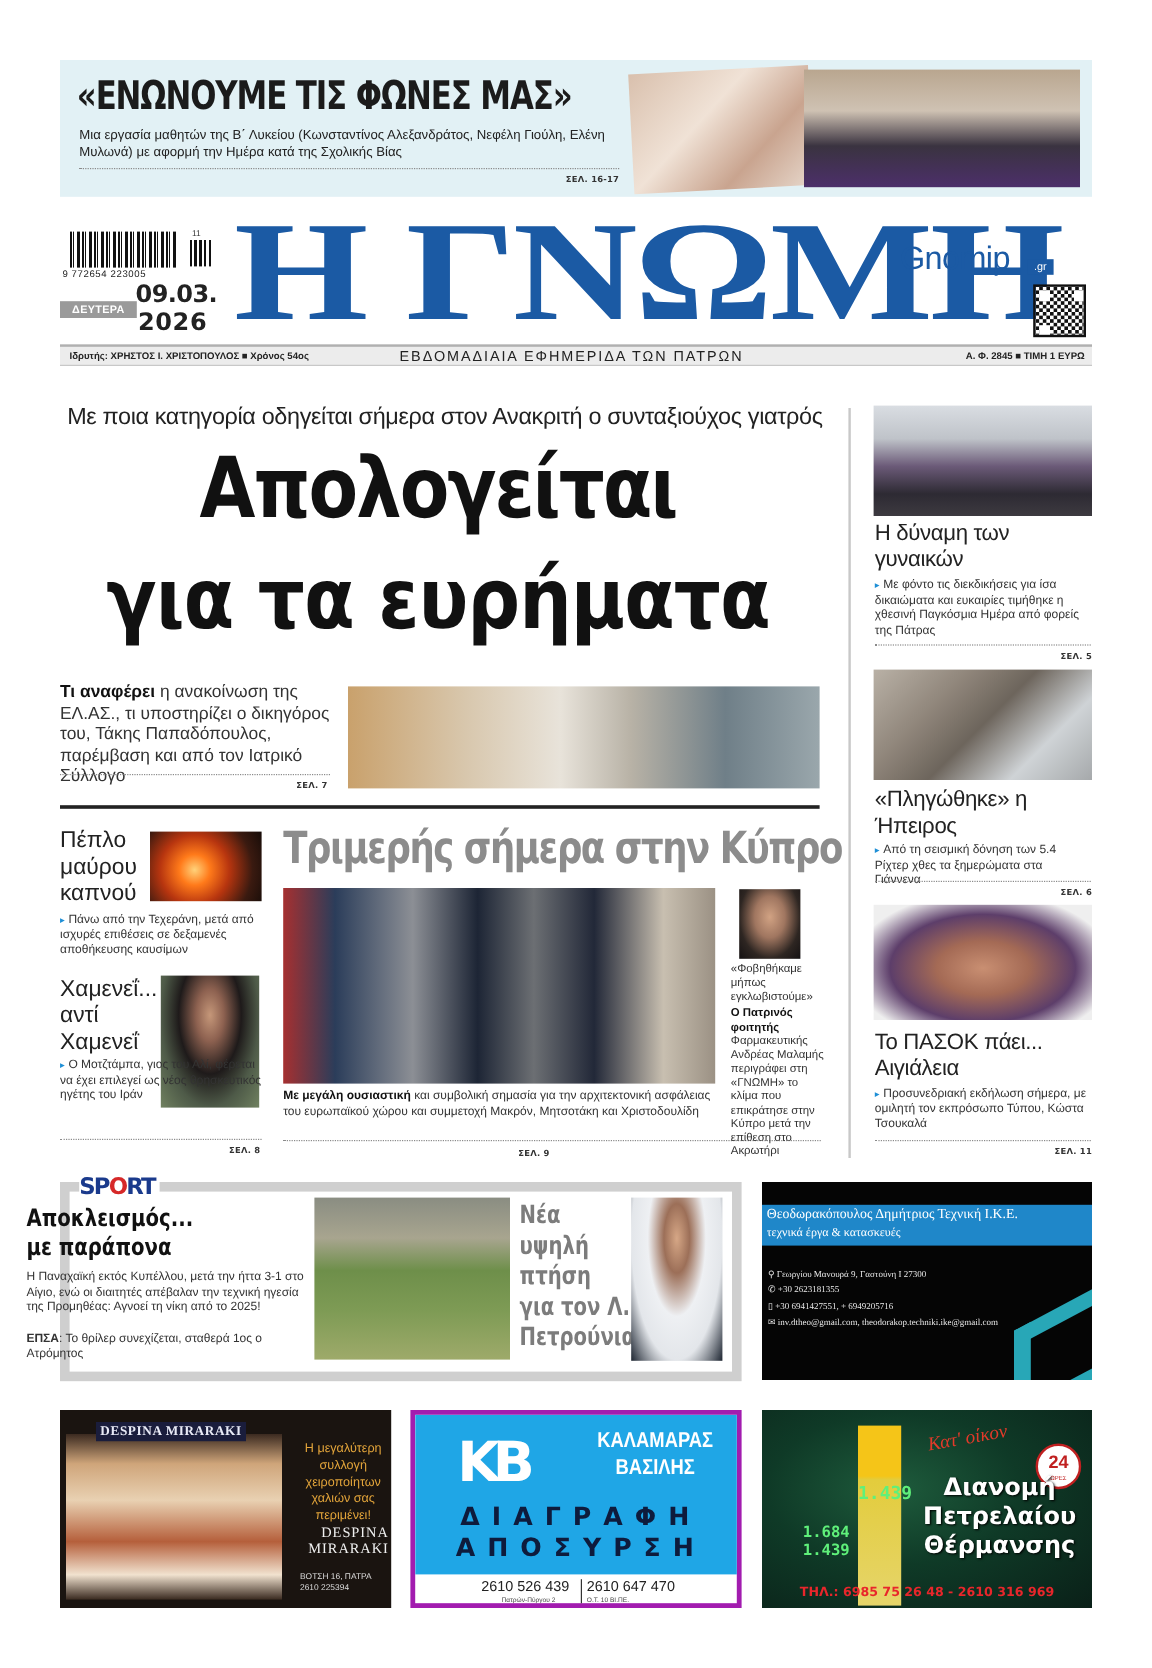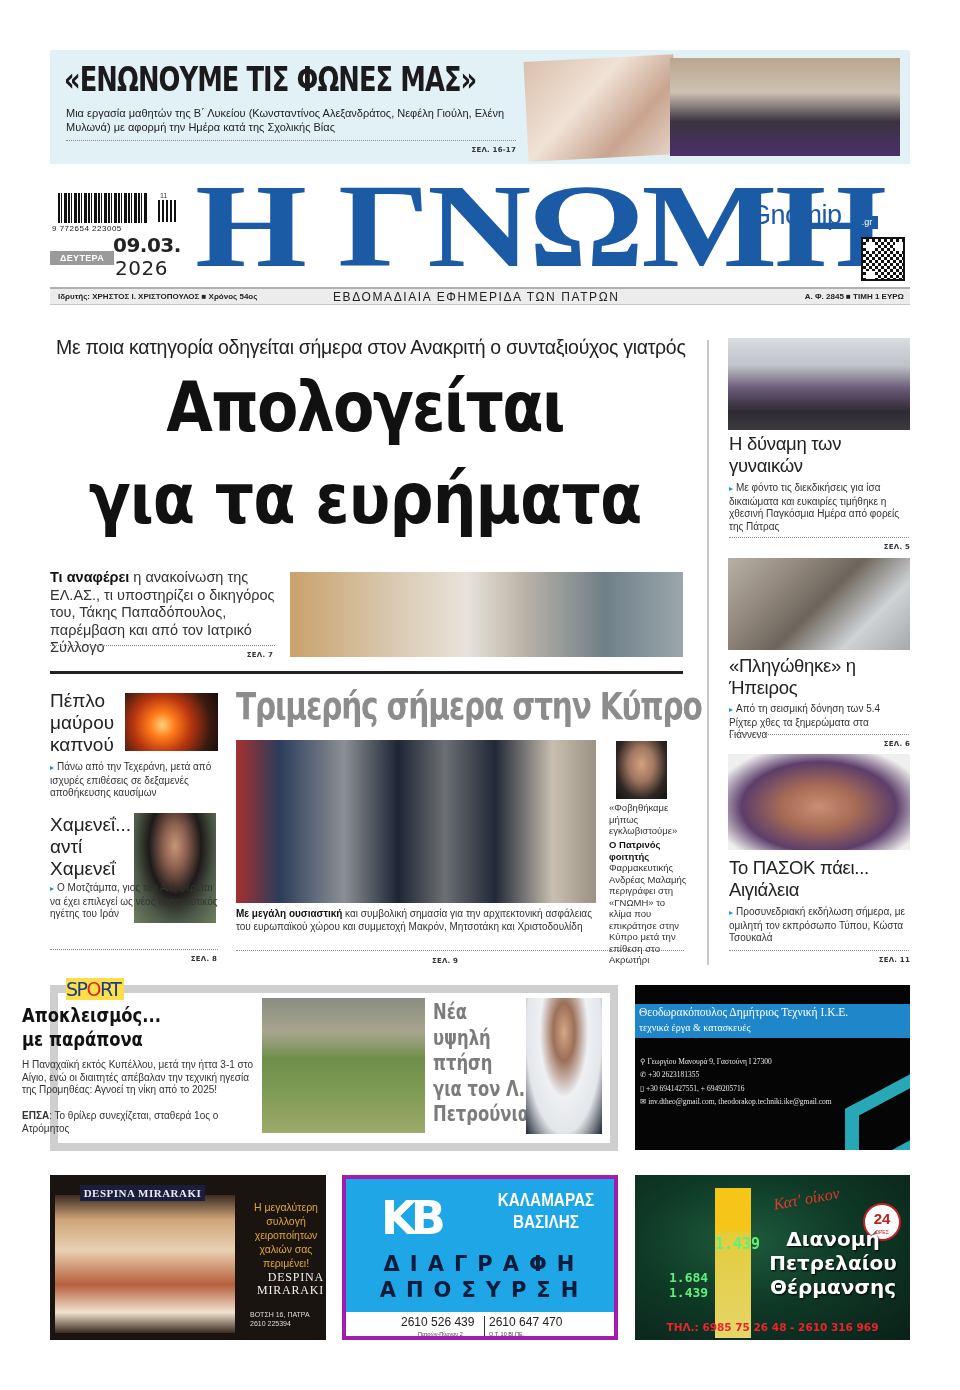--- a/index.html
+++ b/index.html
@@ -20,21 +20,21 @@
   #banner-photo1 { left: 476px; top: 8px; width: 150px; height: 100px; background: linear-gradient(135deg,#d9c0ad 0%,#f0e2d6 40%,#c9a48f 70%,#e7d8cc 100%); transform: rotate(-3deg); }
   #banner-photo2 { left: 620px; top: 8px; width: 230px; height: 98px; background: linear-gradient(180deg,#b9a68f 0%,#cfc2b3 35%,#3a3340 65%,#4c2f6a 100%); }
 
   
   #barcode { left: 58px; top: 193px; width: 90px; height: 30px; background: repeating-linear-gradient(90deg,#111 0 2px,#fff 2px 3px,#111 3px 4px,#fff 4px 6px,#111 6px 9px,#fff 9px 10px); }
   #barcode2 { left: 158px; top: 200px; width: 20px; height: 22px; background: repeating-linear-gradient(90deg,#111 0 2px,#fff 2px 4px); }
   #barcode-num { left: 52px; top: 224px; font-size: 8px; letter-spacing: 0.5px; color: #222; }
   #barcode-11 { left: 160px; top: 192px; font-size: 7px; color: #333; }
   #day-label { left: 50px; top: 251px; width: 64px; height: 14px; background: #9a9a9a; color: #fff; font-size: 9px; font-weight: bold; text-align: center; line-height: 14px; letter-spacing: 0.3px; }
   #date-line1 { left: 113px; top: 233px; font-family: "DejaVu Sans", sans-serif; font-weight: bold; font-size: 20px; letter-spacing: -0.5px; color: #222; }
-  #date-line2 { left: 115px; top: 256px; font-family: "DejaVu Sans", sans-serif; font-weight: normal; font-size: 20px; letter-spacing: 0.5px; color: #222; }
+  #date-line2 { left: 115px; top: 256px; font-family: "DejaVu Sans", sans-serif; font-weight: bold; font-size: 20px; letter-spacing: 0.5px; color: #222; }
   #logo { left: 195px; top: 168px; font-family: "Liberation Serif", serif; font-weight: bold; font-size: 118px; line-height: 118px; color: #1b5aa4; letter-spacing: -2px; transform: scaleX(1.22); transform-origin: left top; white-space: nowrap; }
   #gnomip { left: 750px; top: 200px; font-size: 27px; color: #1b5aa4; font-weight: normal; letter-spacing: -0.5px; }
   #gnomip-gr { left: 856px; top: 216px; width: 22px; height: 13px; background: #1b5aa4; color: #fff; font-size: 9px; text-align: center; line-height: 13px; }
   #qr { left: 861px; top: 237px; width: 44px; height: 44px; background:
         linear-gradient(#fff,#fff) 3px 3px/9px 9px no-repeat,
         linear-gradient(#fff,#fff) 32px 3px/9px 9px no-repeat,
         linear-gradient(#fff,#fff) 3px 32px/9px 9px no-repeat,
         repeating-conic-gradient(#111 0 25%, #fff 0 50%) 0 0/6px 6px; border: 2px solid #111; }
   #masthead-bar { left: 50px; top: 287px; width: 860px; height: 18px; background: #ececec; border-top: 2px solid #b0b0b0; border-bottom: 1px solid #c8c8c8; }
   #founder { left: 8px; top: 3px; font-size: 8px; font-weight: bold; color: #222; }
@@ -80,21 +80,21 @@
   #cyprus-sel { left: 420px; top: 957px; width: 50px; text-align: center; }
 
   #student-photo { left: 616px; top: 741px; width: 51px; height: 58px; background: radial-gradient(ellipse at 50% 40%,#d1a283 0%,#a07660 35%,#2e2622 70%,#141112 100%); }
   #student-quote { left: 609px; top: 802px; width: 80px; font-size: 9.5px; line-height: 11.5px; color: #333; }
   #student-text { left: 609px; top: 839px; width: 80px; font-size: 9.5px; line-height: 11.5px; color: #333; }
   #student-text b { color: #111; }
 
   
   #sport-box { left: 50px; top: 985px; width: 568px; height: 166px; background: #cfcfcf; }
   #sport-inner { left: 8px; top: 8px; width: 552px; height: 150px; background: #fff; }
-  #sport-logo { left: 16px; top: -7px; font-family: "DejaVu Sans", sans-serif; font-weight: normal; font-size: 19px; color: #1a3a8c; letter-spacing: -1.5px; background: #fde047; padding-right: 4px; }
+  #sport-logo { left: 16px; top: -7px; font-family: "DejaVu Sans", sans-serif; font-weight: bold; font-size: 19px; color: #1a3a8c; letter-spacing: -1.5px; background: #ffffff; padding-right: 4px; }
   #sport-logo span { color: #d62828; }
   #sport-title { left: 22px; top: 1003px; font-family: "DejaVu Sans", sans-serif; font-weight: bold; font-size: 20px; line-height: 24px; color: #111; transform: scaleX(0.82); transform-origin: left top; white-space: nowrap; }
   #sport-text { left: 22px; top: 1059px; width: 232px; font-size: 10px; line-height: 12.5px; color: #333; }
   #sport-epsa { left: 22px; top: 1110px; width: 232px; font-size: 10px; line-height: 12.5px; color: #333; }
   #sport-photo { left: 262px; top: 998px; width: 163px; height: 135px; background: linear-gradient(180deg,#8a8d82 0%,#a8a58f 25%,#6e8f4a 45%,#7e9b55 70%,#9eaa6a 100%); }
   #sport-photo2 { left: 526px; top: 998px; width: 76px; height: 136px; background: radial-gradient(ellipse at 50% 25%,#d6a786 0%,#9c6f58 20%,#eef0f3 45%,#e3e6ea 70%,#1c2430 100%); }
   #petrounia { left: 433px; top: 1000px; font-family: "DejaVu Sans", sans-serif; font-weight: bold; font-size: 21px; line-height: 25.5px; color: #7c7c7c; transform: scaleX(0.78); transform-origin: left top; white-space: nowrap; }
 
   
   #ad-theo { left: 635px; top: 985px; width: 275px; height: 165px; background: #050505; overflow: hidden; }

